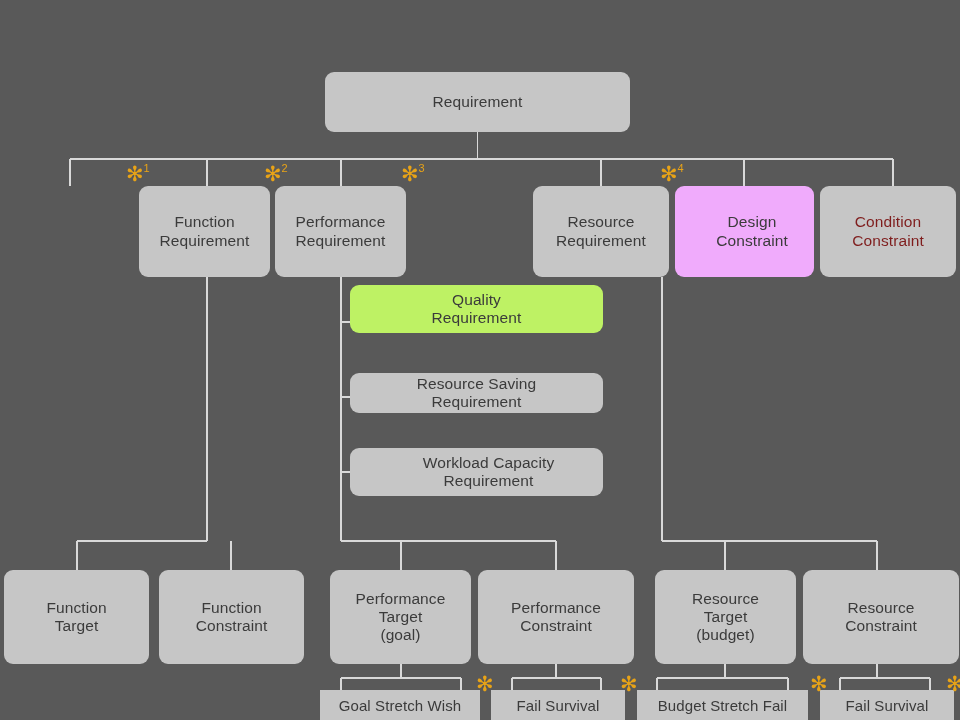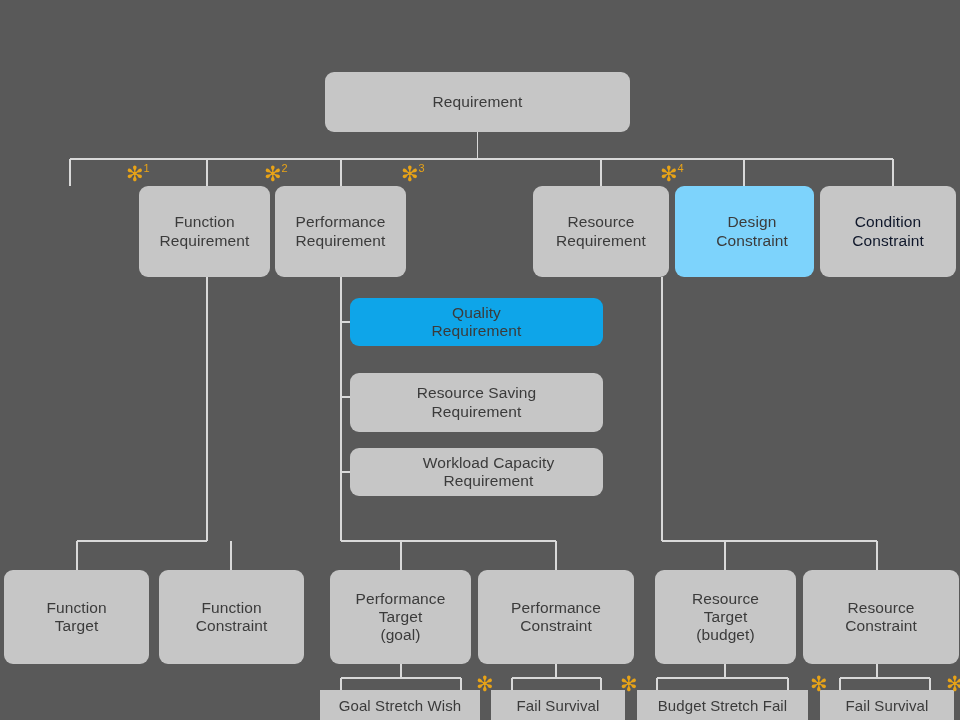--- a/index.html
+++ b/index.html
@@ -119,28 +119,28 @@
   </svg>
 
   <div class="node root" style="left: 325px; top: 35px; width: 305px; height: 60px; background: rgb(198, 198, 198); color: rgb(59, 59, 59);"><span>Requirement</span></div>
 
   <div class="node" style="left: 139px; top: 149px; width: 131px; height: 91px; background: rgb(198, 198, 198); color: rgb(59, 59, 59);"><span>Function
 Requirement</span></div>
   <div class="node" style="left: 275px; top: 149px; width: 131px; height: 91px; background: rgb(198, 198, 198); color: rgb(59, 59, 59);"><span>Performance
 Requirement</span></div>
   <div class="node" style="left: 533px; top: 149px; width: 136px; height: 91px; background: rgb(198, 198, 198); color: rgb(59, 59, 59);"><span>Resource
 Requirement</span></div>
-  <div class="node" style="left: 675px; top: 149px; width: 139px; height: 91px; background: #7dd3fc; color: rgb(59, 59, 59); padding-left: 15px;"><span>Design
+  <div class="node" style="left: 675px; top: 149px; width: 139px; height: 91px; background: #f0abfc; color: rgb(59, 59, 59); padding-left: 15px;"><span>Design
 Constraint</span></div>
-  <div class="node" style="left: 820px; top: 149px; width: 136px; height: 91px; background: rgb(198, 198, 198); color: #0f172a;"><span>Condition
+  <div class="node" style="left: 820px; top: 149px; width: 136px; height: 91px; background: rgb(198, 198, 198); color: #7f1d1d;"><span>Condition
 Constraint</span></div>
 
-  <div class="node" style="left: 350px; top: 261px; width: 253px; height: 48px; background: #0ea5e9; color: rgb(59, 59, 59);"><span>Quality
+  <div class="node" style="left: 350px; top: 248px; width: 253px; height: 48px; background: #bef264; color: rgb(59, 59, 59);"><span>Quality
 Requirement</span></div>
-  <div class="node" style="left: 350px; top: 336px; width: 253px; height: 59px; background: rgb(198, 198, 198); color: rgb(59, 59, 59);"><span>Resource Saving
+  <div class="node" style="left: 350px; top: 336px; width: 253px; height: 40px; background: rgb(198, 198, 198); color: rgb(59, 59, 59);"><span>Resource Saving
 Requirement</span></div>
   <div class="node" style="left: 350px; top: 411px; width: 253px; height: 48px; background: rgb(198, 198, 198); color: rgb(59, 59, 59); padding-left: 24px;"><span>Workload Capacity
 Requirement</span></div>
 
   <div class="node" style="left: 4px; top: 533px; width: 145px; height: 94px; background: rgb(198, 198, 198); color: rgb(59, 59, 59);"><span>Function
 Target</span></div>
   <div class="node" style="left: 159px; top: 533px; width: 145px; height: 94px; background: rgb(198, 198, 198); color: rgb(59, 59, 59);"><span>Function
 Constraint</span></div>
   <div class="node" style="left: 330px; top: 533px; width: 141px; height: 94px; background: rgb(198, 198, 198); color: rgb(59, 59, 59);"><span>Performance
 Target

